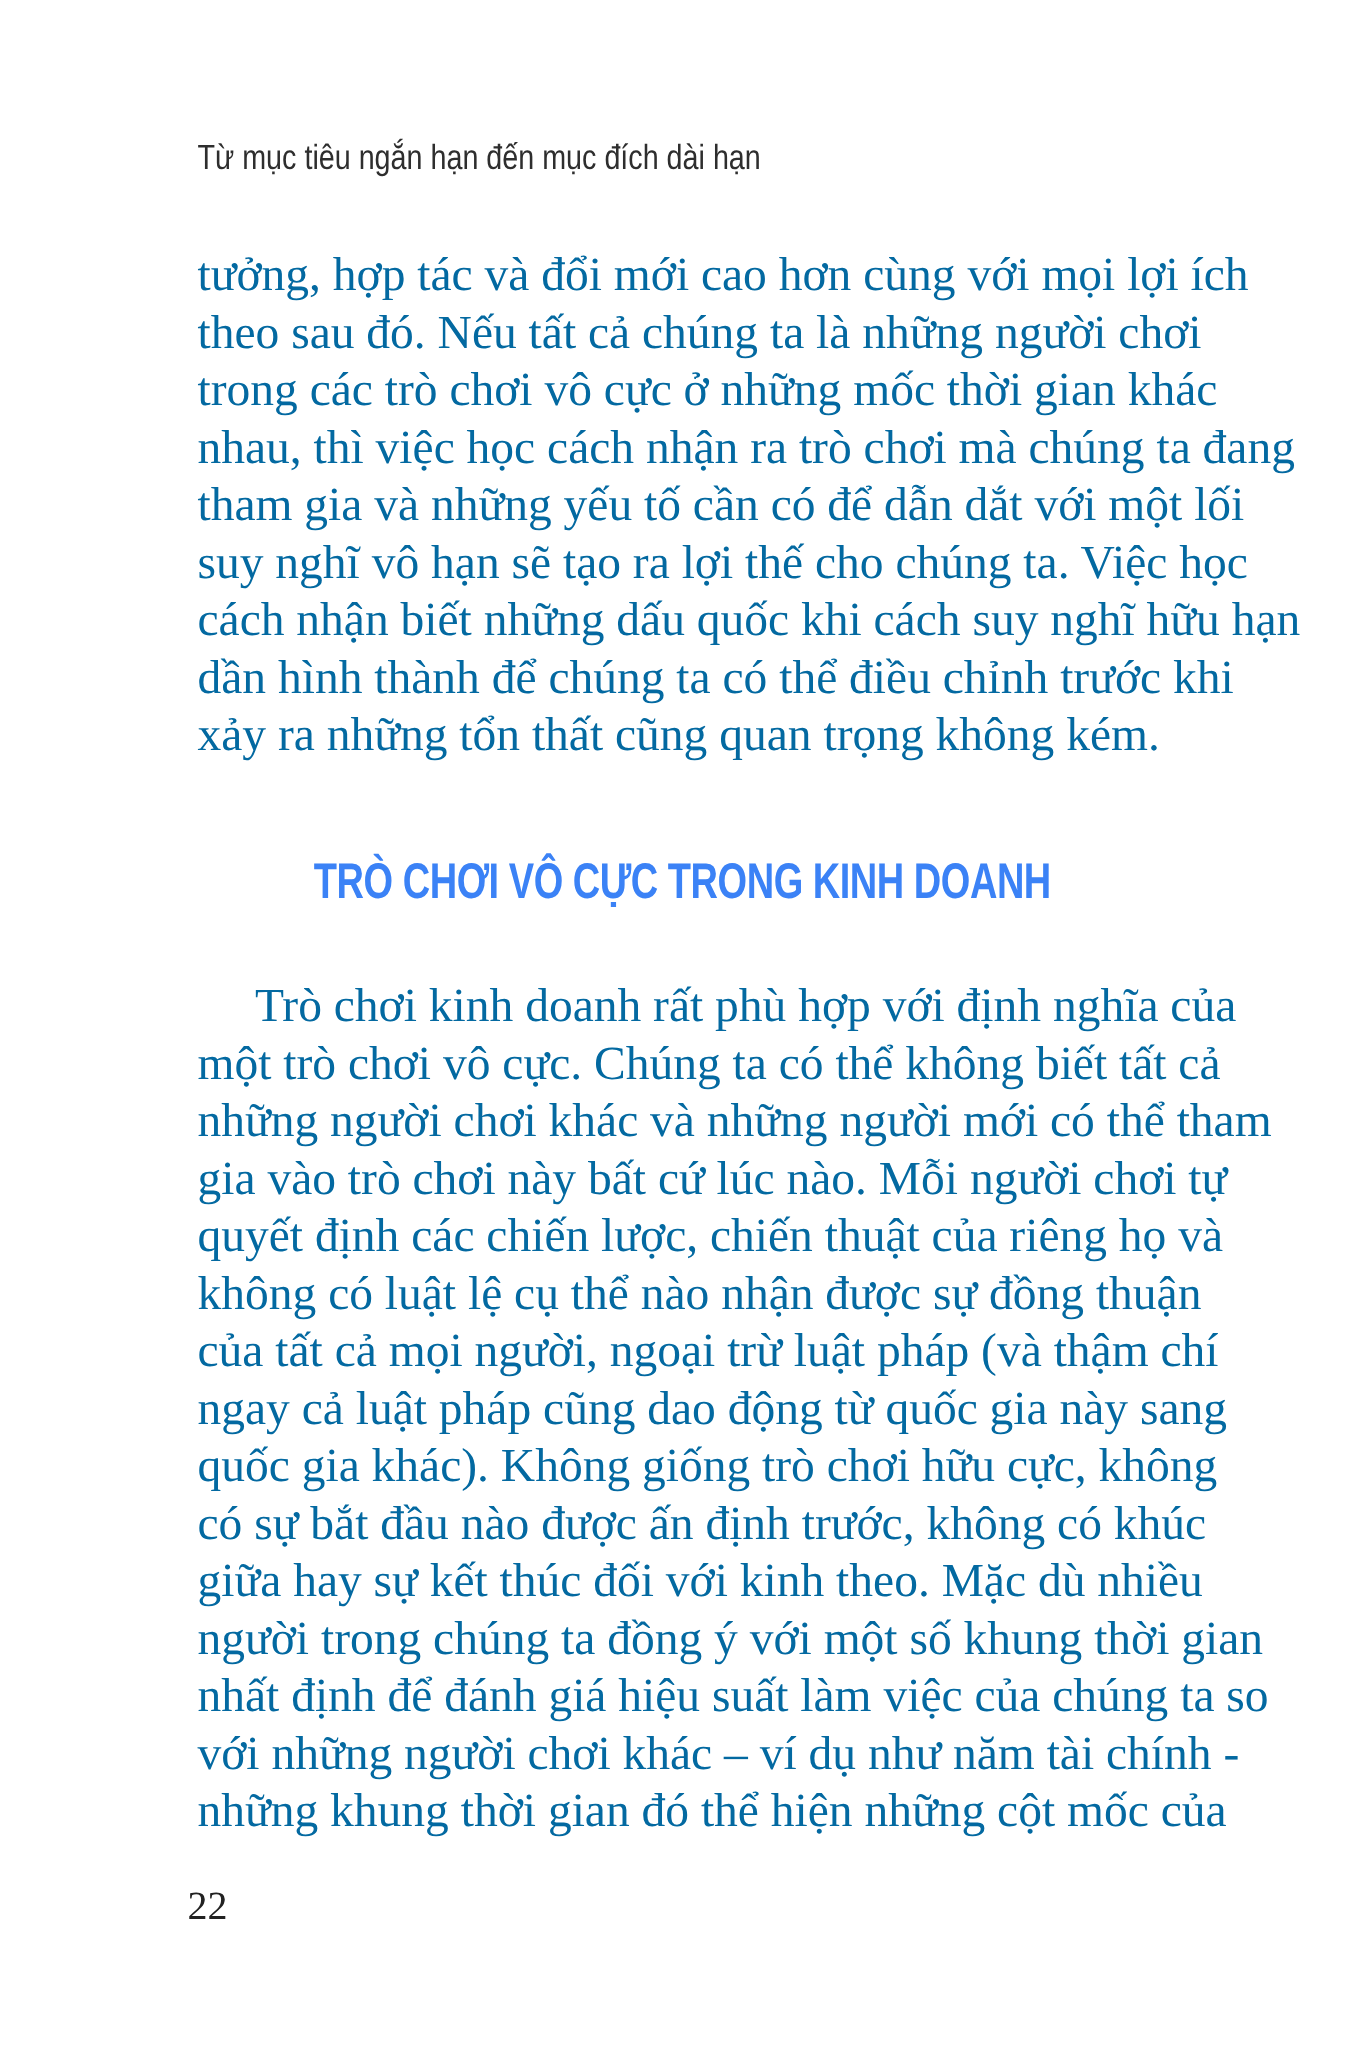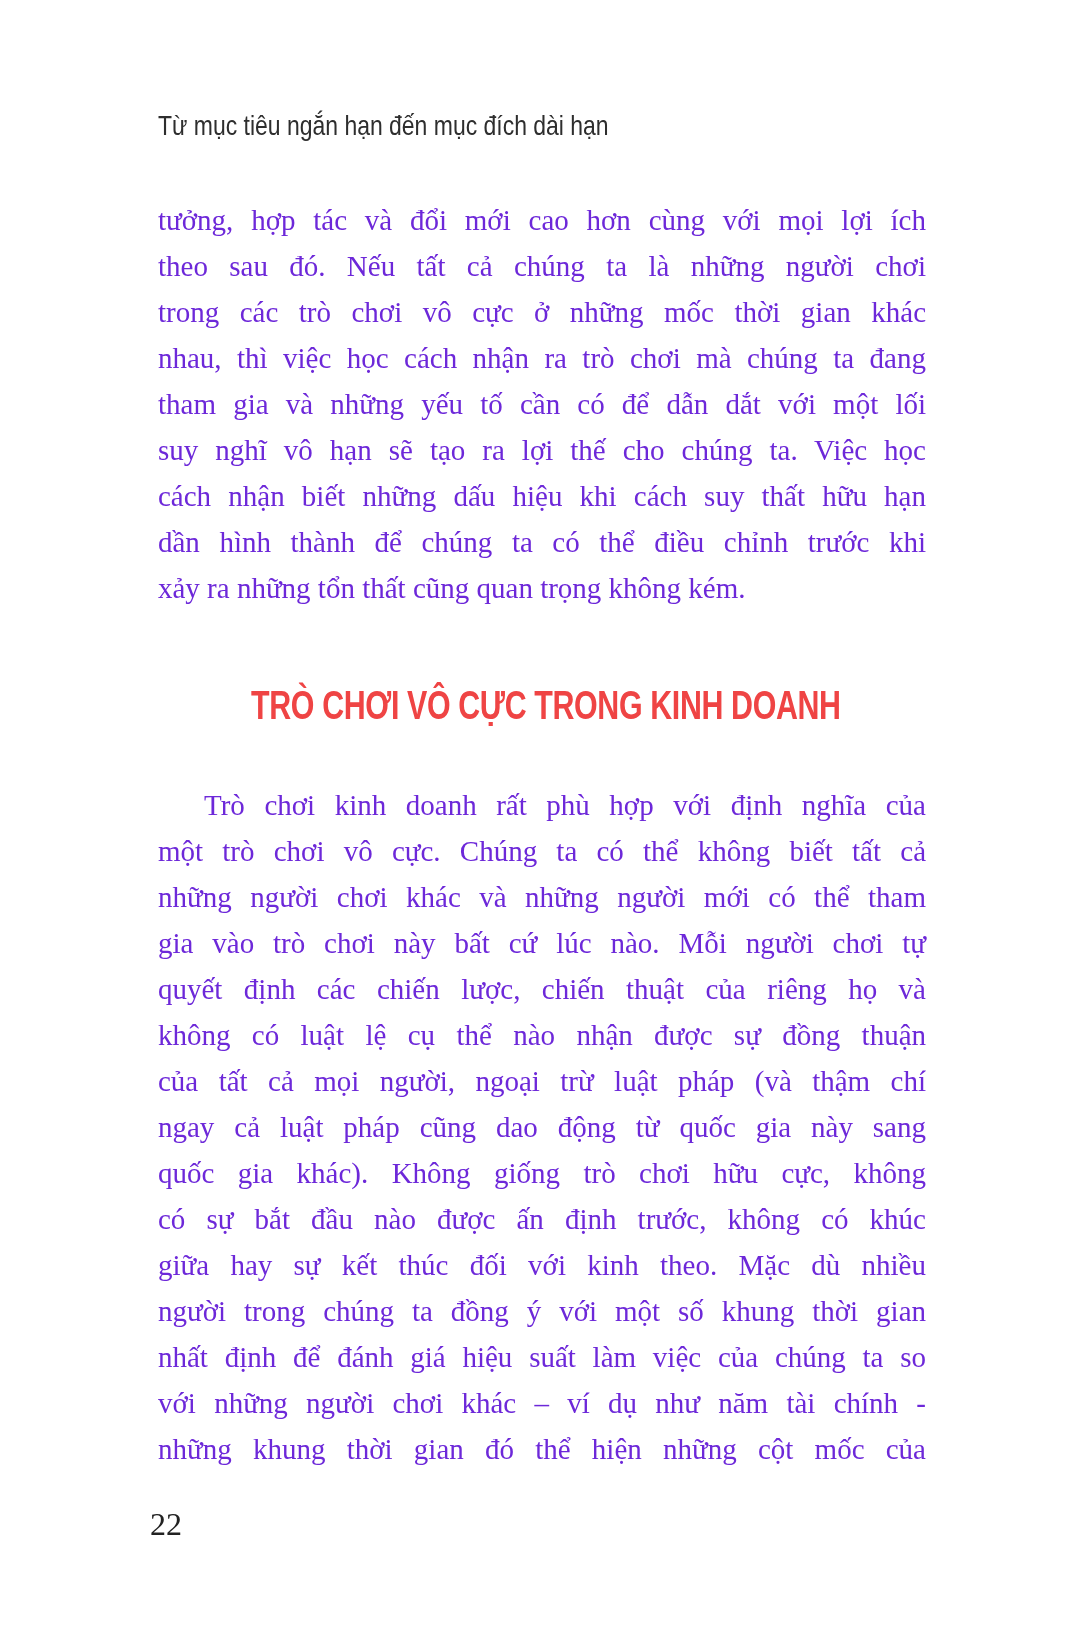--- a/index.html
+++ b/index.html
@@ -28,23 +28,23 @@
   }
   .running-header .squeeze {
     display: inline-block;
     transform: scaleX(0.82);
     transform-origin: left center;
   }
   .body-block {
     position: absolute;
     left: 158px;
     width: 768px;
-    font-size: 29px;
+    font-size: 38px;
     line-height: 46px;
-    color: #6d28d9;
+    color: #0369a1;
   }
   .para1 { top: 197px; }
   .para2 { top: 782px; }
   .body-line {
     text-align: justify;
     text-align-last: justify;
     white-space: nowrap;
   }
   .body-line.para-end {
     text-align-last: left;
@@ -54,21 +54,21 @@
   }
   .section-heading {
     position: absolute;
     left: 158px;
     top: 683px;
     width: 768px;
     text-align: center;
     font-family: "Liberation Sans", sans-serif;
     font-weight: 700;
     font-size: 40px;
-    color: #ef4444;
+    color: #3b82f6;
     white-space: nowrap;
   }
   .section-heading .squeeze {
     display: inline-block;
     transform: scaleX(0.76);
     transform-origin: center center;
     letter-spacing: -0.5px;
   }
   .page-number {
     position: absolute;
@@ -89,21 +89,21 @@
     <span class="squeeze">Từ mục tiêu ngắn hạn đến mục đích dài hạn</span>
   </div>
 
   <div class="body-block para1">
     <div class="body-line">tưởng, hợp tác và đổi mới cao hơn cùng với mọi lợi ích</div>
     <div class="body-line">theo sau đó. Nếu tất cả chúng ta là những người chơi</div>
     <div class="body-line">trong các trò chơi vô cực ở những mốc thời gian khác</div>
     <div class="body-line">nhau, thì việc học cách nhận ra trò chơi mà chúng ta đang</div>
     <div class="body-line">tham gia và những yếu tố cần có để dẫn dắt với một lối</div>
     <div class="body-line">suy nghĩ vô hạn sẽ tạo ra lợi thế cho chúng ta. Việc học</div>
-    <div class="body-line">cách nhận biết những dấu hiệu khi cách suy thất hữu hạn</div>
+    <div class="body-line">cách nhận biết những dấu quốc khi cách suy nghĩ hữu hạn</div>
     <div class="body-line">dần hình thành để chúng ta có thể điều chỉnh trước khi</div>
     <div class="body-line para-end">xảy ra những tổn thất cũng quan trọng không kém.</div>
   </div>
 
   <div class="section-heading">
     <span class="squeeze">TRÒ CHƠI VÔ CỰC TRONG KINH DOANH</span>
   </div>
 
   <div class="body-block para2">
     <div class="body-line indent-first">Trò chơi kinh doanh rất phù hợp với định nghĩa của</div>

